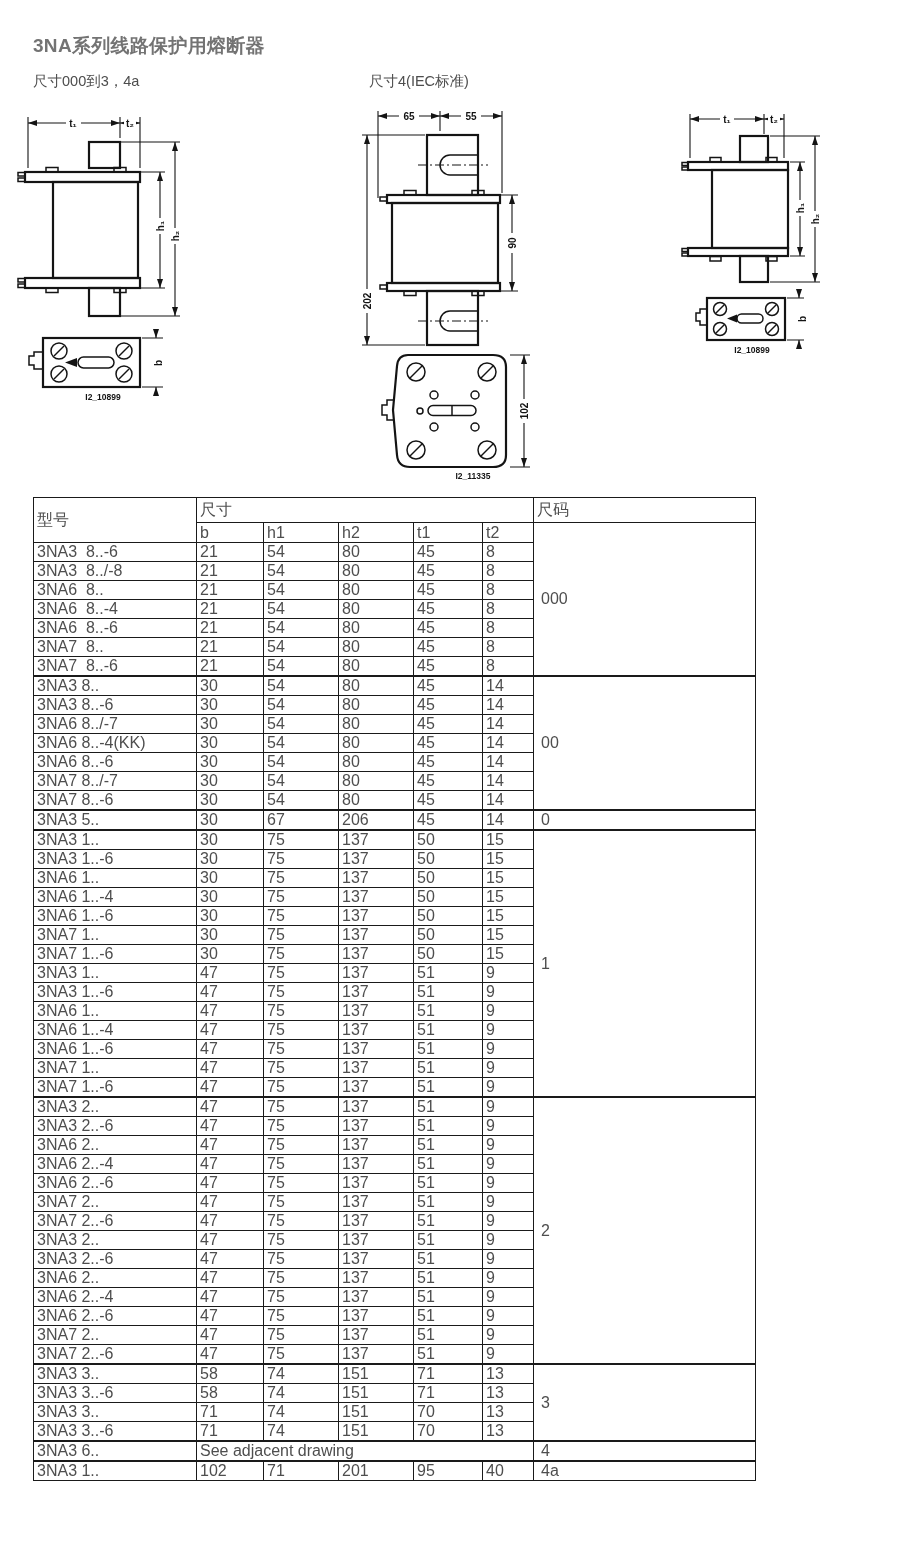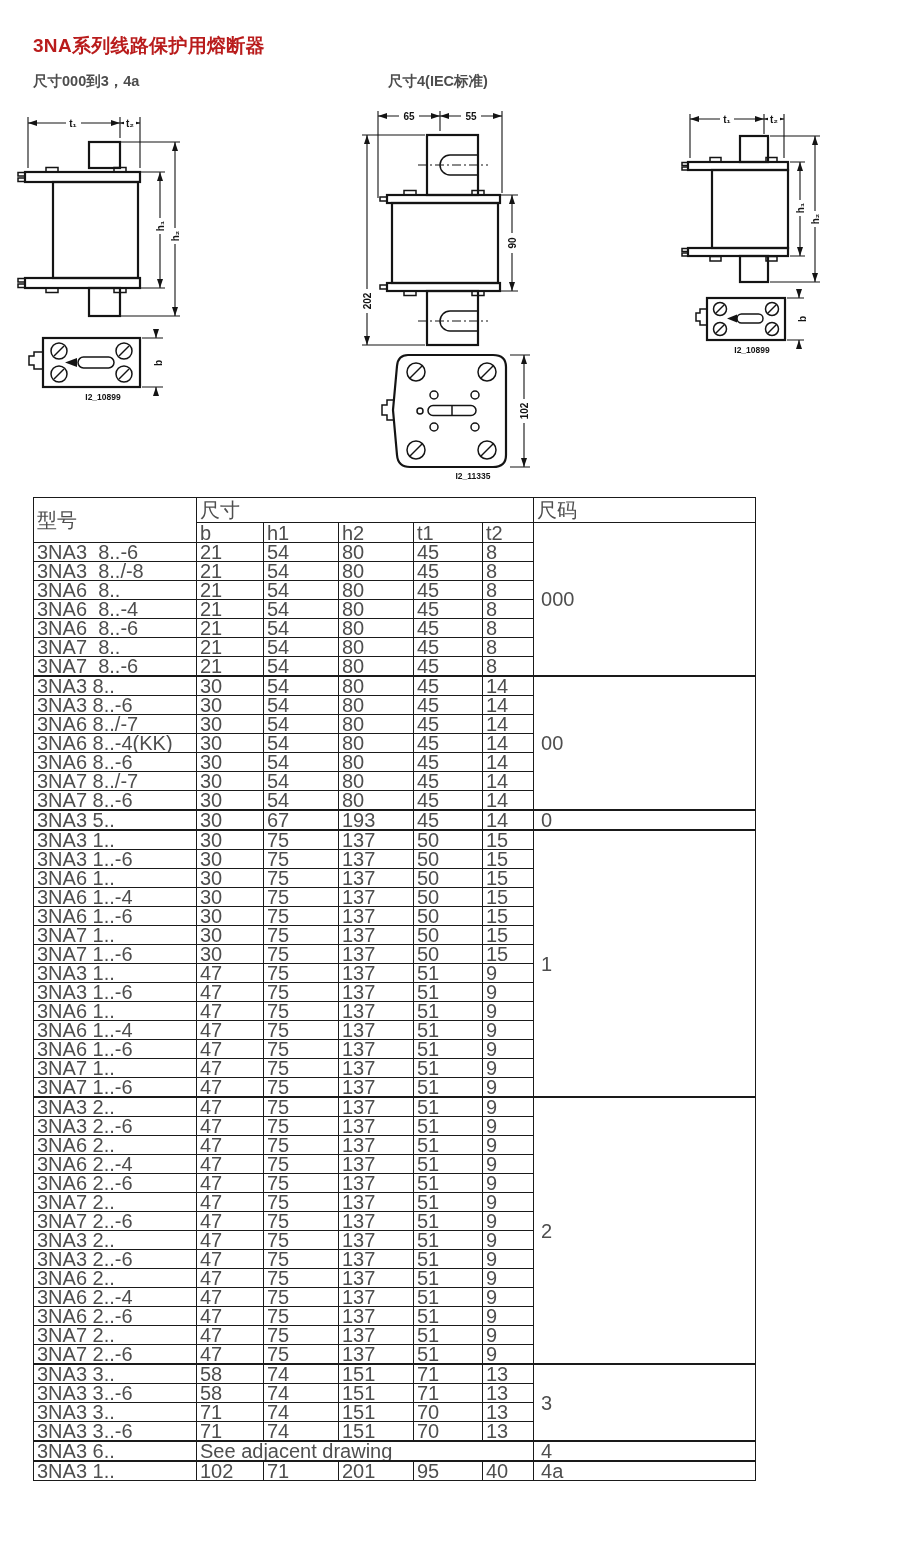--- a/index.html
+++ b/index.html
@@ -1,37 +1,37 @@
 <!DOCTYPE html>
 <html><head>
 <meta charset="utf-8">
 <style>
   html,body { margin:0; padding:0; background:#ffffff; }
   body { width:900px; height:1552px; position:relative; font-family:"Liberation Sans",sans-serif; }
-  .title { position:absolute; left:33px; top:33px; font-size:19px; font-weight:bold; color:#b91c1c; letter-spacing:.3px; }
-  .caption { position:absolute; top:72px; font-size:14.5px; color:#4d4d4d;font-weight:bold; }
+  .title { position:absolute; left:33px; top:33px; font-size:19px; font-weight:bold; color:#737373; letter-spacing:.3px; }
+  .caption { position:absolute; top:72px; font-size:14.5px; color:#4d4d4d; }
   .cap-left { left:33px; }
-  .cap-right { left:388px; }
+  .cap-right { left:369px; }
   svg.fig { position:absolute; overflow:visible; }
   #fig1 { left:18px;  top:108px; }
   #fig2 { left:352px; top:103px; }
   #fig2b{ left:378px; top:350px; }
   #fig3 { left:682px; top:106px; }
   
   .ol  { fill:none; stroke:#141414; stroke-width:2.2; }
   .ol2 { fill:none; stroke:#141414; stroke-width:1.5; }
   .dim { fill:none; stroke:#141414; stroke-width:1.1; }
   .cl  { fill:none; stroke:#141414; stroke-width:1.1; stroke-dasharray:9 3 2 3; }
   .ah  { fill:#141414; stroke:none; }
   .mask{ fill:#ffffff; stroke:none; }
   .dtxt{ font-family:"Liberation Sans",sans-serif; font-size:10px; font-weight:bold; fill:#141414; text-anchor:middle; }
   .code{ font-family:"Liberation Sans",sans-serif; font-size:8.5px; font-weight:bold; fill:#141414; text-anchor:middle; }
   
   .dtable { position:absolute; left:33px; top:497px; width:722px; border-collapse:collapse; table-layout:fixed;
-            color:#4e4e4e; font-size:20px; }
+            color:#4e4e4e; font-size:16px; }
   .dtable td { border:1px solid #1a1a1a; padding:0 3px; height:18px; line-height:18px;
                white-space:pre; overflow:hidden; text-align:left; vertical-align:middle; font-weight:normal; }
   .dtable tr.hrow1 td { height:24px; }
   .dtable tr.hrow2 td { height:19px; }
   .dtable tr.gb td { border-top-width:2px; }
   .dtable td.size { padding-left:7px; }
 </style>
 </head>
 <body>
 
@@ -381,21 +381,21 @@
         <td>30</td>
         <td>54</td>
         <td>80</td>
         <td>45</td>
         <td>14</td>
       </tr>
       <tr class="gb">
         <td class="model">3NA3 5..</td>
         <td>30</td>
         <td>67</td>
-        <td>193</td>
+        <td>206</td>
         <td>45</td>
         <td>14</td>
         <td class="size" rowspan="1">0</td>
       </tr>
       <tr class="gb">
         <td class="model">3NA3 1..</td>
         <td>30</td>
         <td>75</td>
         <td>137</td>
         <td>50</td>

